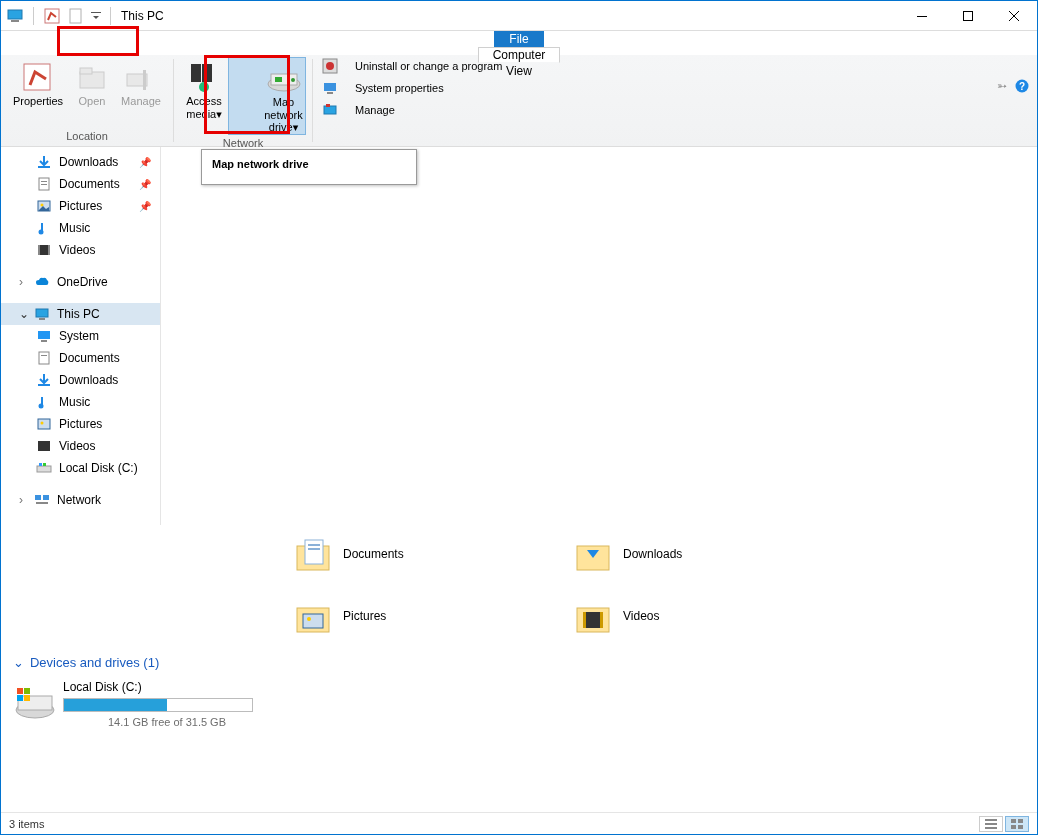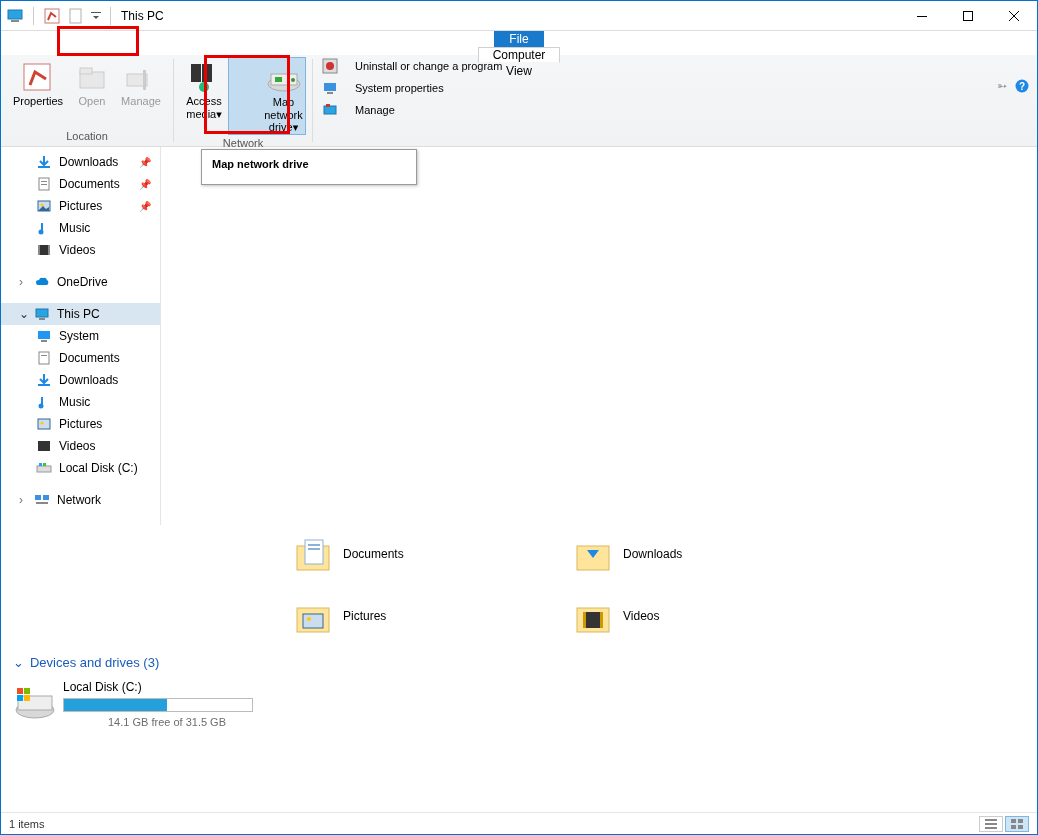--- a/index.html
+++ b/index.html
@@ -436,21 +436,21 @@
               <rect x="10" y="16" width="3" height="16" fill="#c90"></rect>
               <rect x="27" y="16" width="3" height="16" fill="#c90"></rect>
             </svg>
           </span>
         <span>Videos</span>
       </div>
     </div>
 
     <div class="section-header">
       <span style="color:#195bbf">⌄</span>
-      <span>Devices and drives (3)</span>
+      <span>Devices and drives (1)</span>
     </div>
 
     <div class="drive-row">
       <div class="drive">
         <span class="ico-big">
             <svg width="44" height="40">
               <ellipse cx="22" cy="30" rx="19" ry="8" fill="#d8d8d8" stroke="#aaa"></ellipse>
               <rect x="5" y="16" width="34" height="14" fill="#eee" stroke="#aaa"></rect>
               <g transform="translate(4,8)">
                 <rect width="6" height="6" fill="#f25022"></rect>
@@ -466,21 +466,21 @@
               <div class="fill" style="width:55%"></div>
             </div>
           <span class="drive-sub">14.1 GB free of 31.5 GB</span>
         </div>
       </div>
     </div>
   </div>
 </div>
 
 <div class="status-bar">
-  <span>1 items</span>
+  <span>3 items</span>
   <div class="sb-right">
     <div class="view-toggle">
         <svg width="12" height="10">
           <rect width="12" height="2" fill="#888"></rect>
           <rect y="4" width="12" height="2" fill="#888"></rect>
           <rect y="8" width="12" height="2" fill="#888"></rect>
         </svg>
       </div>
     <div class="view-toggle active">
         <svg width="12" height="10">

